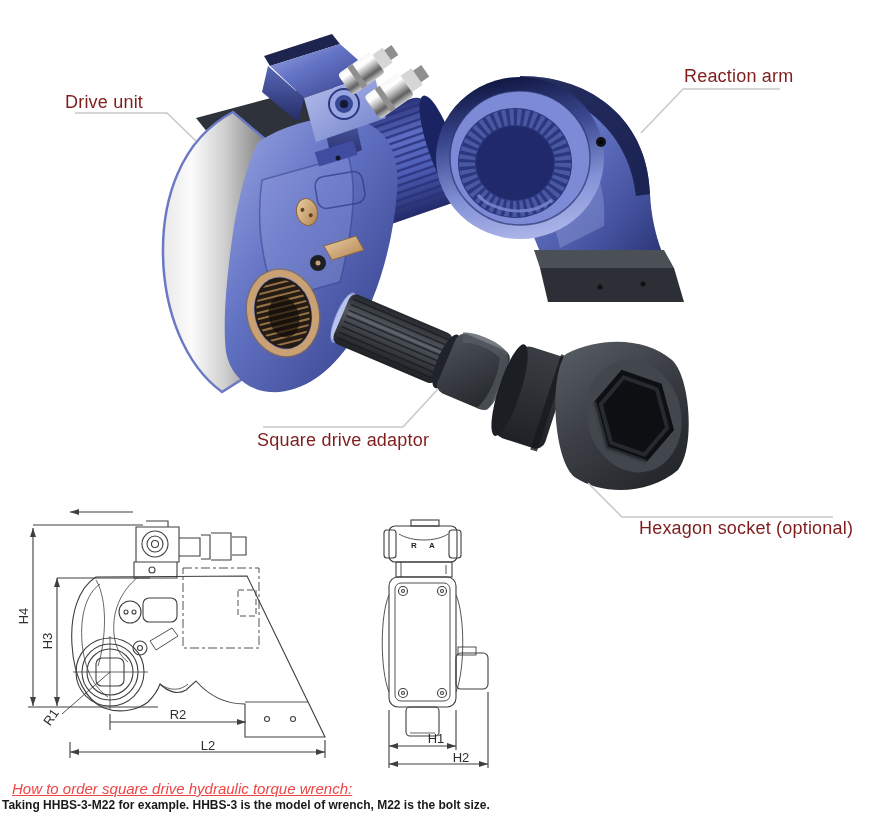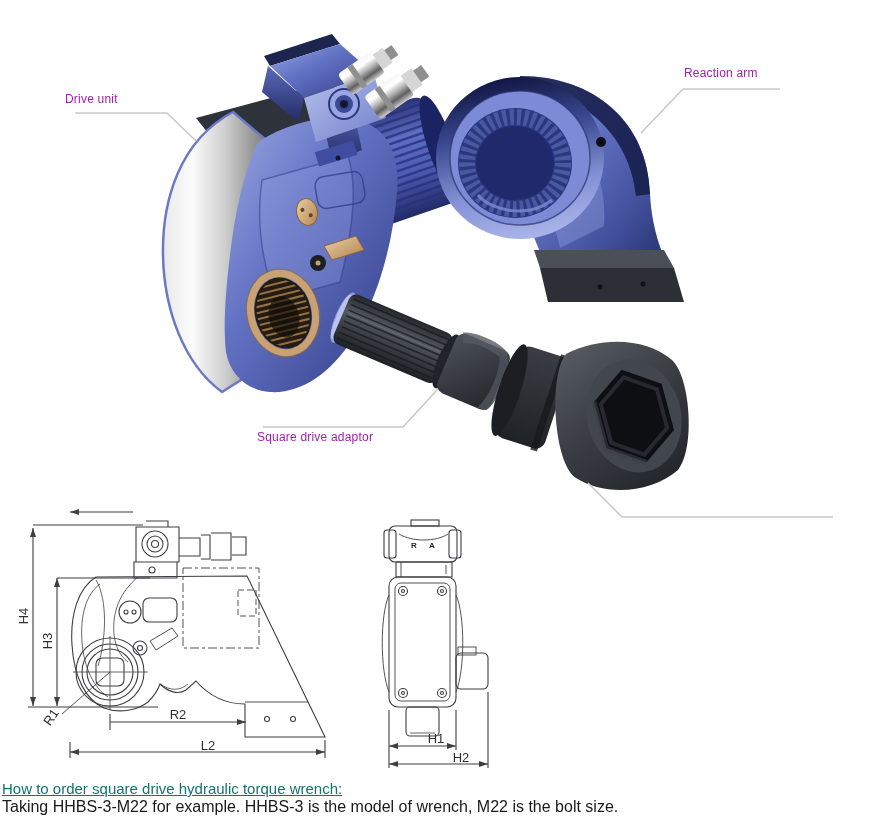--- a/index.html
+++ b/index.html
@@ -1,26 +1,26 @@
 <!DOCTYPE html>
 <html><head>
 <meta charset="utf-8">
 <style>
   html,body{margin:0;padding:0;background:#ffffff;}
   .page{position:relative;width:877px;height:818px;background:#ffffff;overflow:hidden;
         font-family:"Liberation Sans",sans-serif;}
   svg{position:absolute;left:0;top:0;}
-  .plabel{position:absolute;font-size:12px;color:#a21caf;white-space:nowrap;letter-spacing:.2px;}
+  .plabel{position:absolute;font-size:18px;color:#7f1d1d;white-space:nowrap;letter-spacing:.2px;}
   .dim{position:absolute;font-size:13px;color:#2e2e32;white-space:nowrap;transform:translate(-50%,-50%);}
   .dim.rot90{transform:translate(-50%,-50%) rotate(-90deg);}
   .dim.rot55{transform:translate(-50%,-50%) rotate(-55deg);}
   .stamp{position:absolute;font-size:8px;font-weight:bold;color:#1f1f23;transform:translate(-50%,-50%);}
-  .footer-heading{position:absolute;left:2px;top:780px;font-size:15px;
-                  text-decoration:underline;color:#0f766e;}
-  .footer-body{position:absolute;left:2px;top:798px;font-size:16px;color:#1a1a1a;white-space:nowrap;}
+  .footer-heading{position:absolute;left:12px;top:780px;font-size:15px;font-style:italic;
+                  text-decoration:underline;color:#ef4444;}
+  .footer-body{position:absolute;left:2px;top:798px;font-size:12px;color:#1a1a1a;white-space:nowrap;font-weight:bold;}
 </style>
 </head>
 <body>
 
 <div class="page">
 
 <svg width="877" height="818" viewBox="0 0 877 818">
   <defs>
     <linearGradient id="silverG" x1="0" y1="0" x2="1" y2="0">
       <stop offset="0" stop-color="#e9e9e9"></stop>
@@ -317,20 +317,21 @@
 
     <path d="M488,692 V768 M389,764 H488"></path>
     <polygon points="389,764 398,761 398,767" fill="#3f3f43" stroke="none"></polygon>
     <polygon points="488,764 479,761 479,767" fill="#3f3f43" stroke="none"></polygon>
   </g>
 </svg>
 
 <div class="plabel" style="left:65px;top:92px">Drive unit</div>
 <div class="plabel" style="left:684px;top:66px">Reaction arm</div>
 <div class="plabel" style="left:257px;top:430px">Square drive adaptor</div>
+<div class="plabel" style="left:639px;top:518px">Hexagon socket (optional)</div>
 
 <span class="dim rot90" style="left:23px;top:616px">H4</span>
 <span class="dim rot90" style="left:47px;top:641px">H3</span>
 <span class="dim rot55" style="left:51px;top:717px">R1</span>
 <span class="dim" style="left:178px;top:714px">R2</span>
 <span class="dim" style="left:208px;top:745px">L2</span>
 
 <span class="dim" style="left:436px;top:738px">H1</span>
 <span class="dim" style="left:461px;top:757px">H2</span>
 <span class="stamp" style="left:414px;top:545px">R</span>

